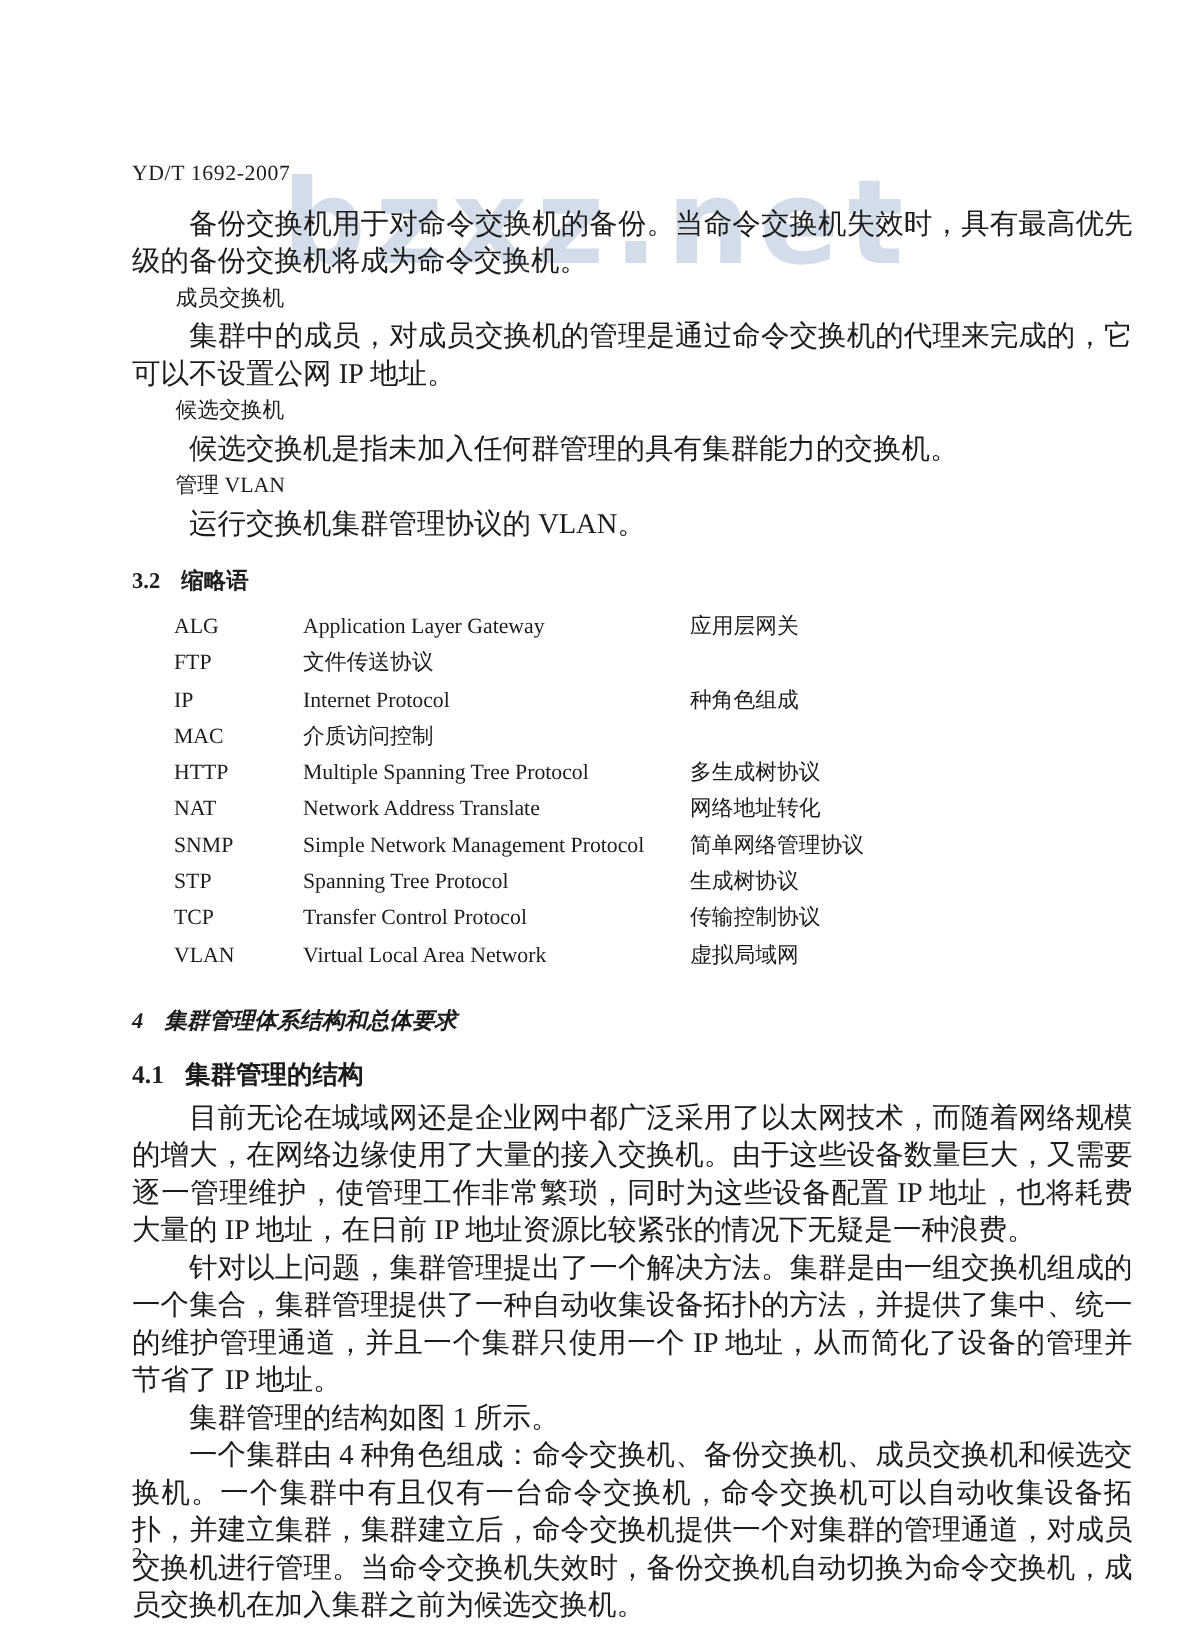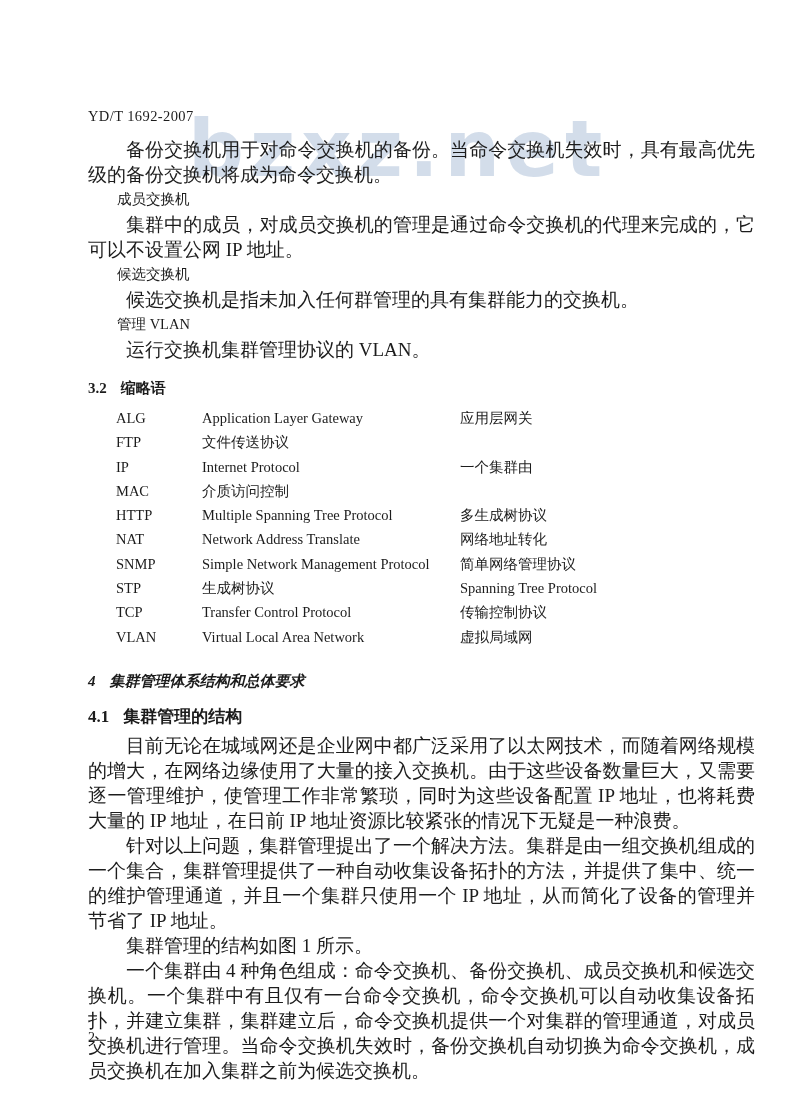--- a/index.html
+++ b/index.html
@@ -113,21 +113,21 @@
       <span>Application Layer Gateway</span>
       <span>应用层网关</span>
     </div>
     <div class="abbr-row">
       <span>FTP</span>
       <span>文件传送协议</span>
     </div>
     <div class="abbr-row">
       <span>IP</span>
       <span>Internet Protocol</span>
-      <span>一个集群由</span>
+      <span>种角色组成</span>
     </div>
     <div class="abbr-row">
       <span>MAC</span>
       <span>介质访问控制</span>
     </div>
     <div class="abbr-row">
       <span>HTTP</span>
       <span>Multiple Spanning Tree Protocol</span>
       <span>多生成树协议</span>
     </div>
@@ -136,22 +136,22 @@
       <span>Network Address Translate</span>
       <span>网络地址转化</span>
     </div>
     <div class="abbr-row">
       <span>SNMP</span>
       <span>Simple Network Management Protocol</span>
       <span>简单网络管理协议</span>
     </div>
     <div class="abbr-row">
       <span>STP</span>
+      <span>Spanning Tree Protocol</span>
       <span>生成树协议</span>
-      <span>Spanning Tree Protocol</span>
     </div>
     <div class="abbr-row">
       <span>TCP</span>
       <span>Transfer Control Protocol</span>
       <span>传输控制协议</span>
     </div>
     <div class="abbr-row">
       <span>VLAN</span>
       <span>Virtual Local Area Network</span>
       <span>虚拟局域网</span>

